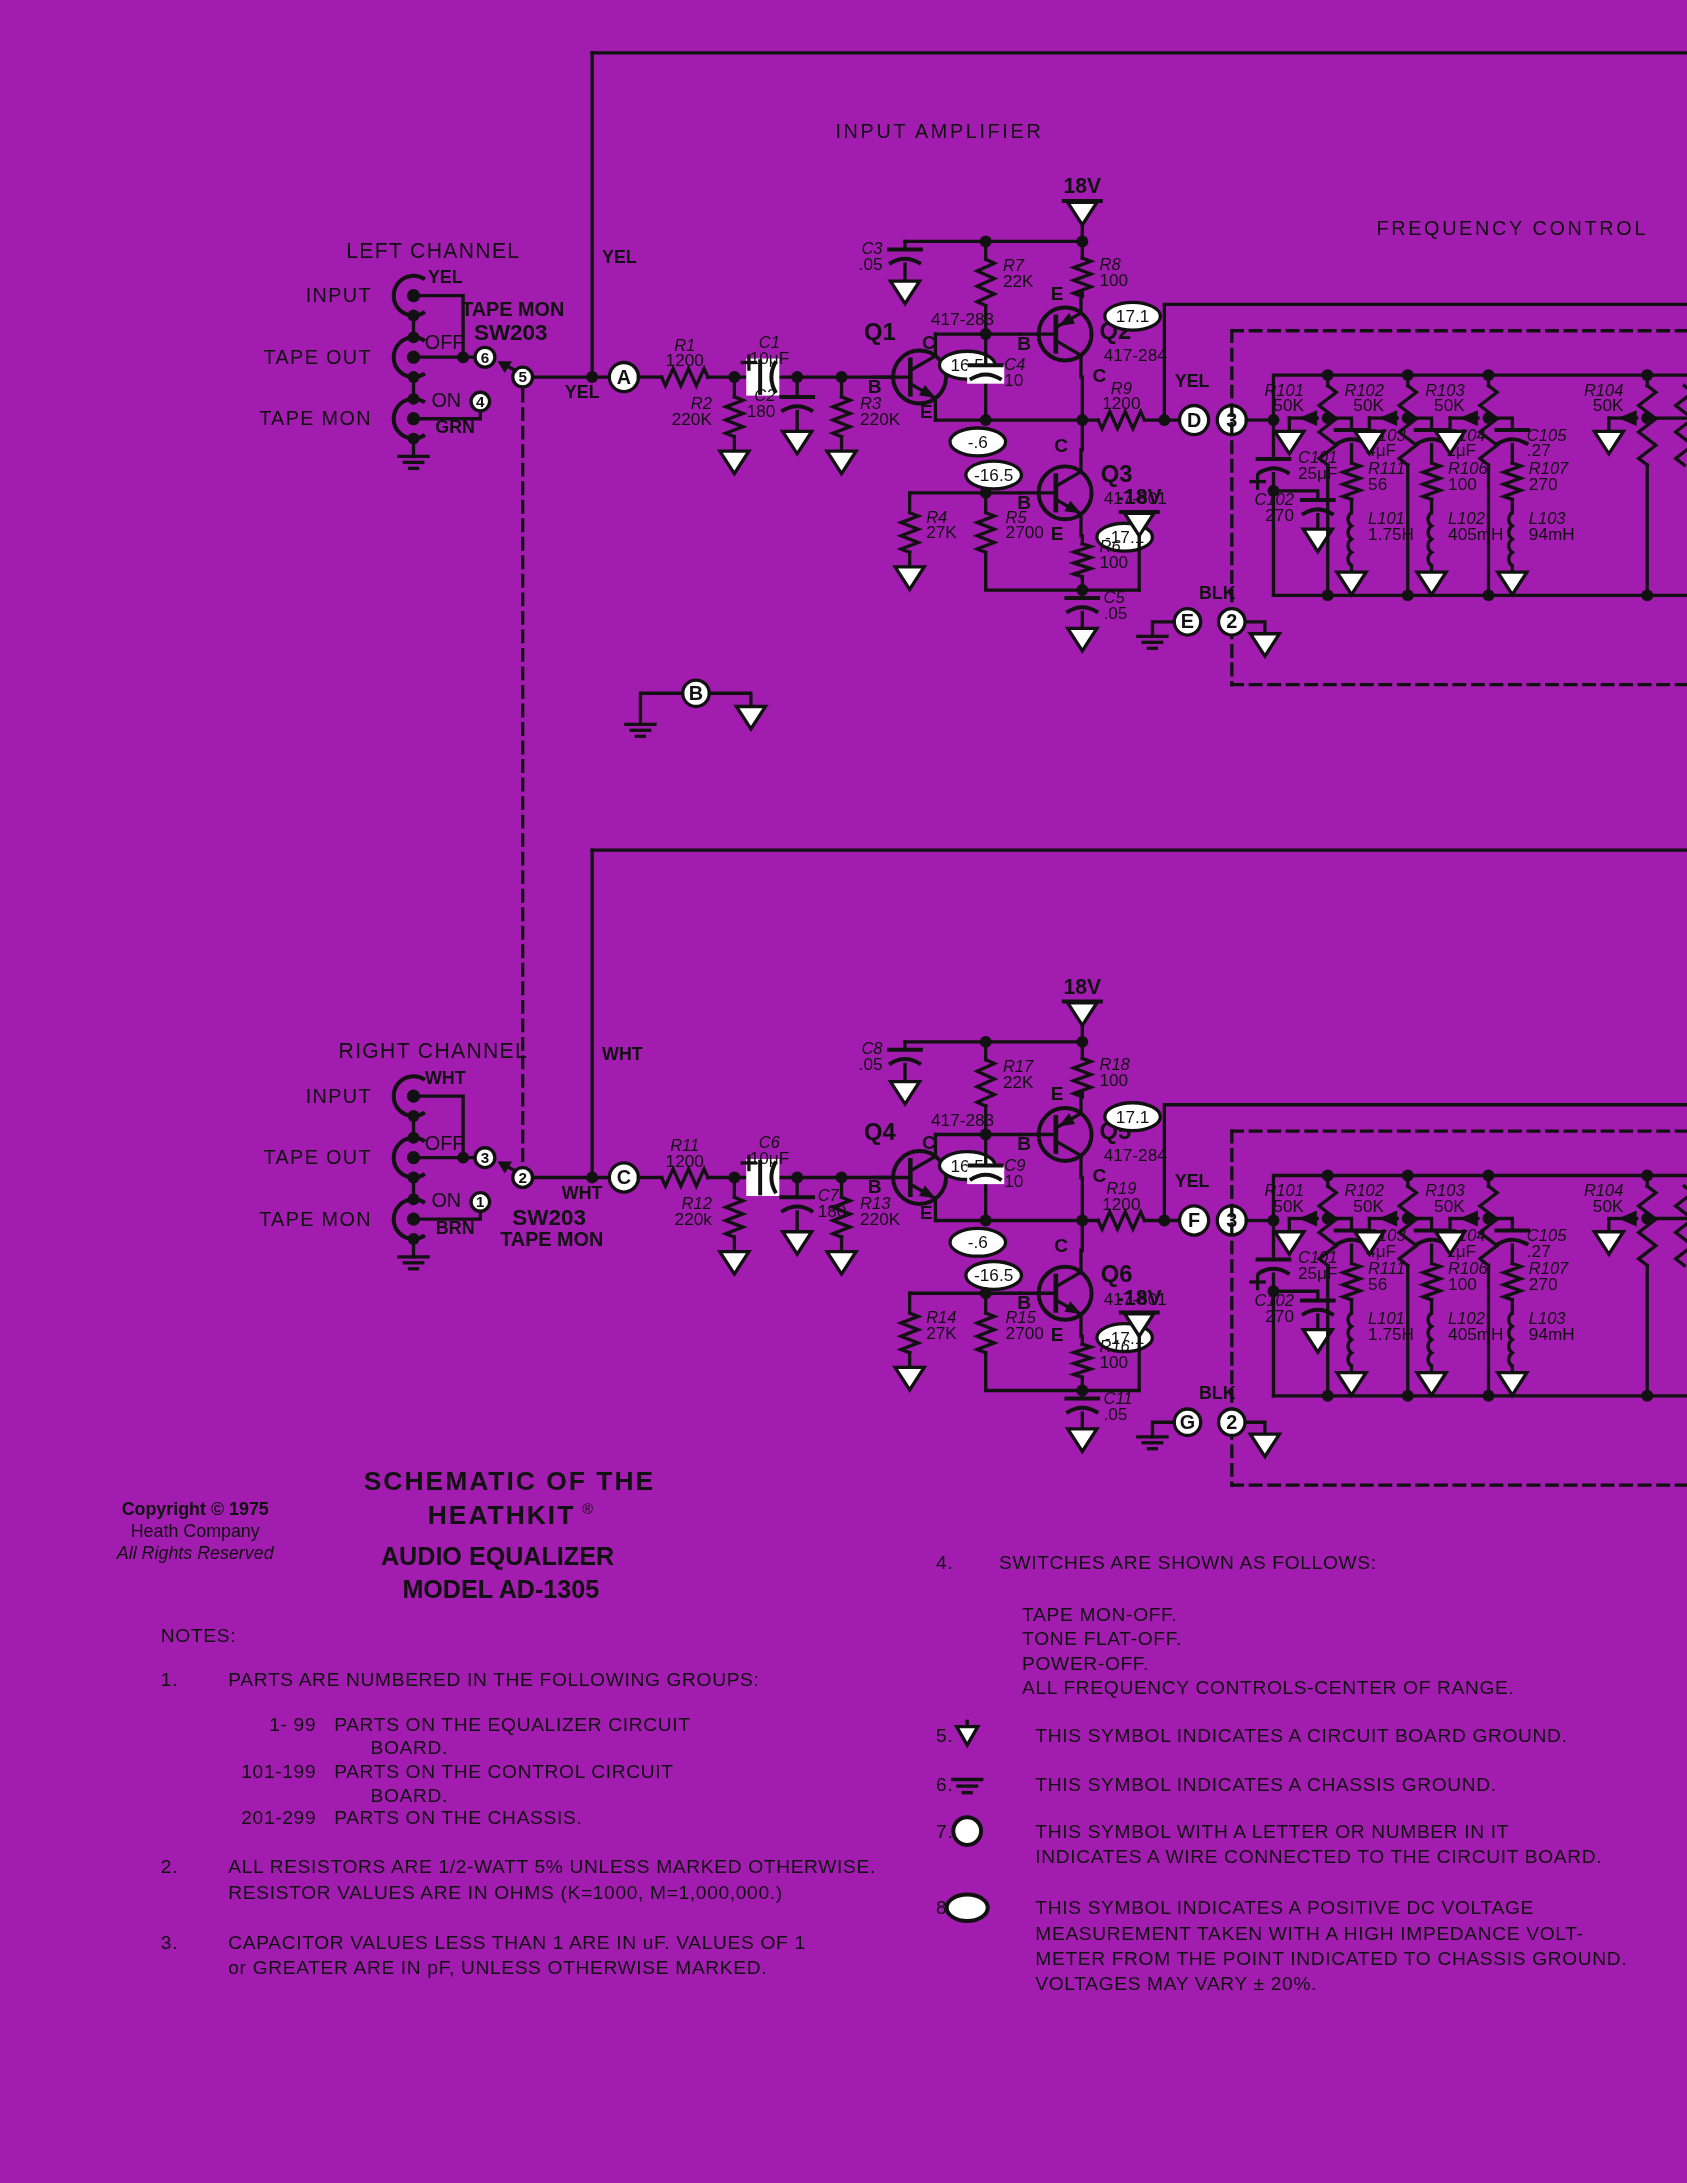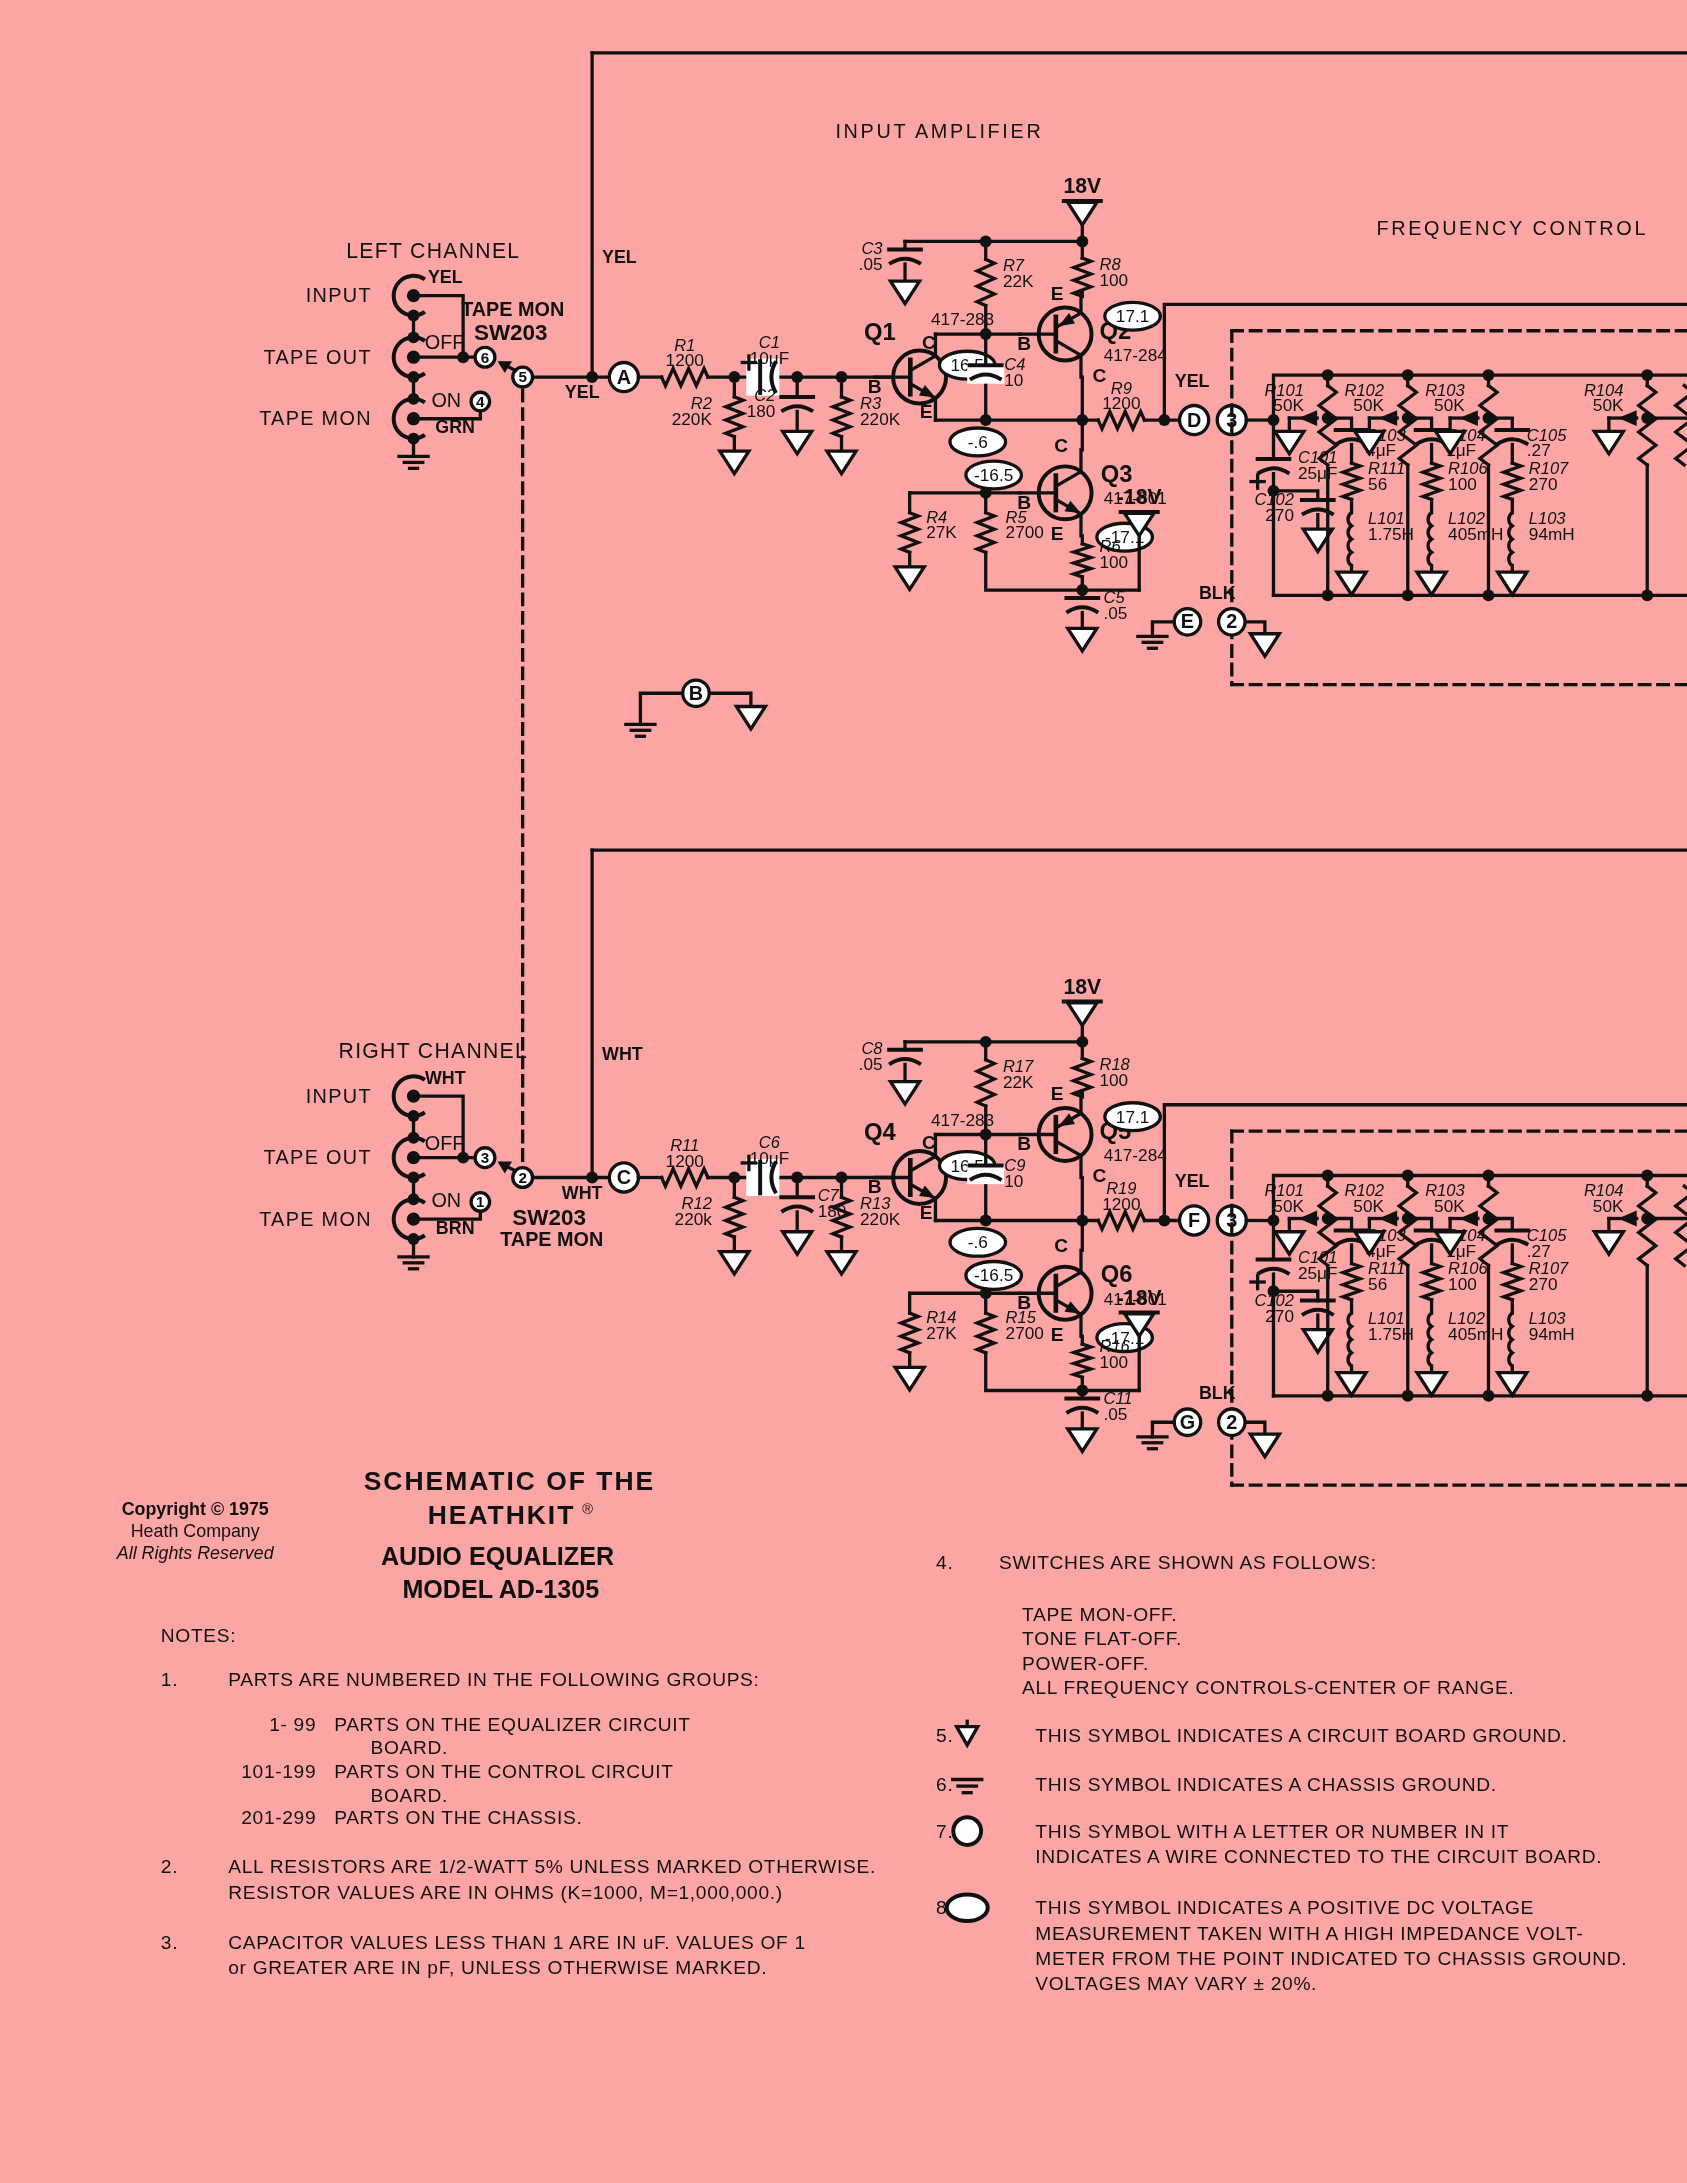--- a/index.html
+++ b/index.html
@@ -1,16 +1,16 @@
 <!DOCTYPE html>
 <html style="font-size:10.6px"><head>
 <meta charset="utf-8">
 <style>
   html,body{margin:0;padding:0;background:#fff;}
-  #page{position:relative;width:1687px;height:2183px;background:#fca5a5;overflow:hidden;}
+  #page{position:relative;width:1687px;height:2183px;background:#a21caf;overflow:hidden;}
   svg{position:absolute;left:0;top:0;}
   svg text{font-family:"Liberation Sans",sans-serif;fill:#111;}
 </style>
 </head>
 <body>
 
 <div id="page">
   <svg id="sch" width="1687" height="2183" viewBox="0 0 2550 3300">
       <g>
         <text x="1420" y="208" font-size="30" text-anchor="middle" letter-spacing="4">INPUT  AMPLIFIER</text>

